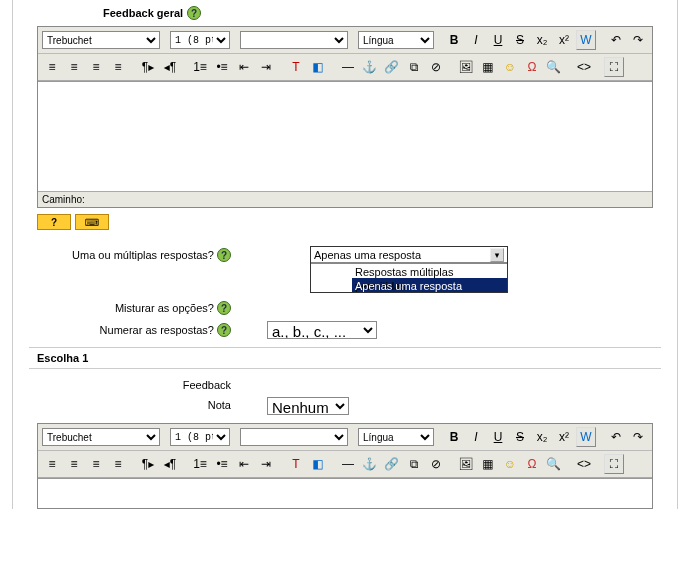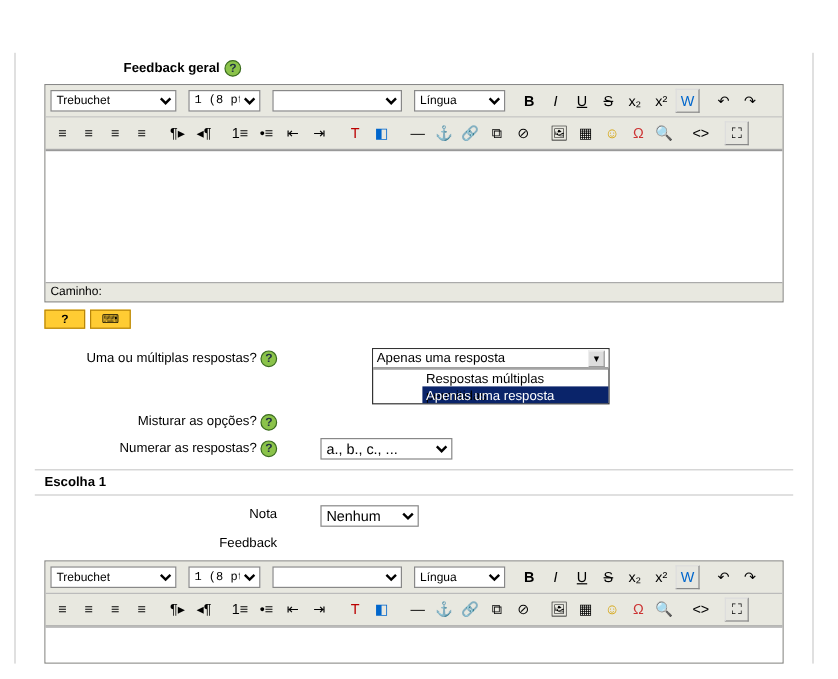--- a/index.html
+++ b/index.html
@@ -16,21 +16,20 @@
     margin: 0 12px;
     padding: 0;
     width: 666px;
   }
   .label-row {
     display: flex;
     align-items: center;
     gap: 4px;
     padding: 6px 0 6px 90px;
     font-weight: bold;
-    margin-top: 44px;
   }
   .help-icon {
     width: 14px; height: 14px;
     border-radius: 50%;
     background: #8bc34a;
     border: 1px solid #3a6b1f;
     color: #234;
     font-size: 10px;
     font-weight: bold;
     display: inline-flex;
@@ -52,21 +51,21 @@
     border-bottom: 1px solid #bbb;
   }
   .toolbar.row2 { border-bottom: 1px solid #aaa; }
   .t-sel {
     font-family: Verdana, sans-serif;
     font-size: 10px;
     height: 18px;
     border: 1px solid #888;
     background: #fff;
   }
-  .t-sel.font { width: 105px; }
+  .t-sel.font { width: 118px; }
   .t-sel.size { width: 60px; font-family: Liberation Mono, monospace; }
   .t-sel.style { width: 108px; }
   .t-sel.lang { width: 76px; }
   .spacer { width: 6px; display: inline-block; }
   .t-btn {
     width: 20px; height: 20px;
     display: inline-flex;
     align-items: center;
     justify-content: center;
     font-size: 12px;
@@ -112,21 +111,21 @@
     text-align: right;
     padding-right: 6px;
     padding-top: 2px;
     font-size: 11px;
   }
   .form-row .ctrl {
     flex: 1;
   }
   .select-box {
     font-family: Verdana, sans-serif;
-    font-size: 12px;
+    font-size: 15px;
     height: 18px;
     border: 1px solid #888;
     background: #fff;
   }
   .dropdown-wrap { position: relative; display: inline-block; padding-left: 43px; }
   .dropdown-open {
     display: inline-block;
     width: 198px;
     border: 1px solid #333;
     background: #fff;
@@ -256,26 +255,26 @@
       <div class="ctrl">
         <select class="select-box" style="width:110px"><option>a., b., c., ...</option></select>
       </div>
     </div>
   </div>
 
   <div class="section-head">Escolha 1</div>
 
   <div class="form-block">
     <div class="form-row">
+      <div class="lbl">Feedback</div>
+      <div class="ctrl"></div>
+    </div>
+    <div class="form-row">
       <div class="lbl">Nota</div>
       <div class="ctrl"><select class="select-box" style="width:82px"><option>Nenhum</option></select></div>
-    </div>
-    <div class="form-row">
-      <div class="lbl">Feedback</div>
-      <div class="ctrl"></div>
     </div>
   </div>
 
   <div class="editor short">
     <div class="toolbar">
       <select class="t-sel font"><option>Trebuchet</option></select>
       <span class="spacer"></span>
       <select class="t-sel size"><option>1 (8 pt)</option></select>
       <span class="spacer"></span>
       <select class="t-sel style"><option></option></select>

